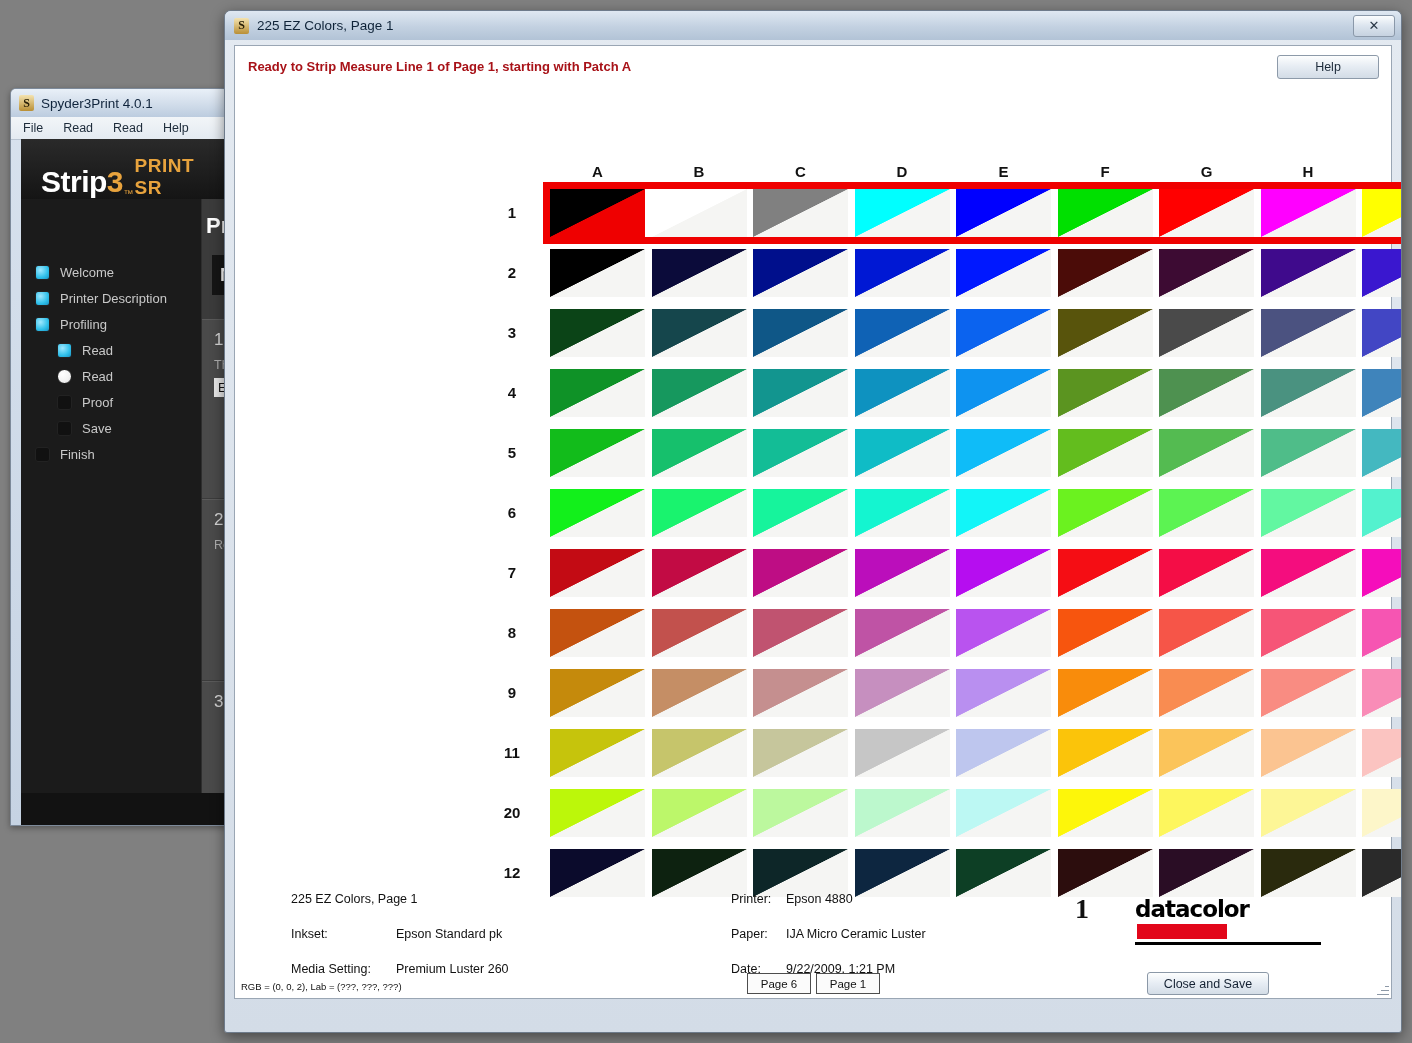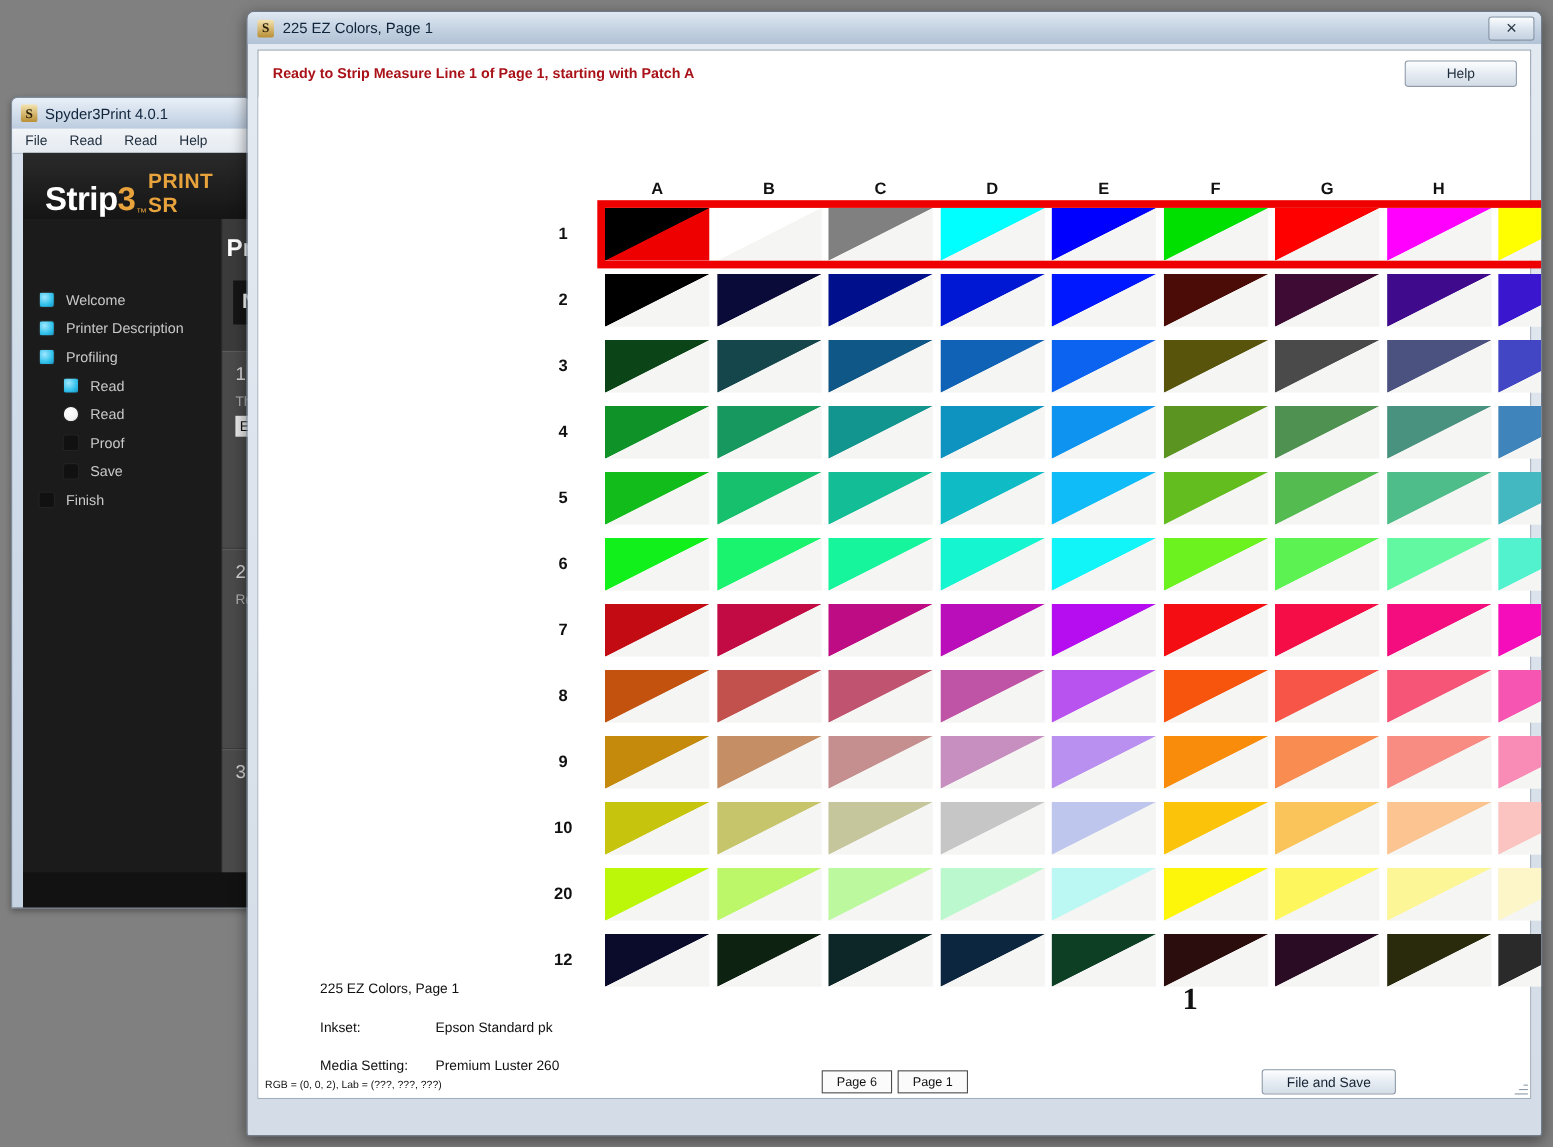--- a/index.html
+++ b/index.html
@@ -258,21 +258,21 @@
       <div id="rowHdrL">
           <div class="rhdr" style="left: 262px; top: 116px; position: absolute;">1</div>
           <div class="rhdr" style="left: 262px; top: 176px; position: absolute;">2</div>
           <div class="rhdr" style="left: 262px; top: 236px; position: absolute;">3</div>
           <div class="rhdr" style="left: 262px; top: 296px; position: absolute;">4</div>
           <div class="rhdr" style="left: 262px; top: 356px; position: absolute;">5</div>
           <div class="rhdr" style="left: 262px; top: 416px; position: absolute;">6</div>
           <div class="rhdr" style="left: 262px; top: 476px; position: absolute;">7</div>
           <div class="rhdr" style="left: 262px; top: 536px; position: absolute;">8</div>
           <div class="rhdr" style="left: 262px; top: 596px; position: absolute;">9</div>
-          <div class="rhdr" style="left: 262px; top: 656px; position: absolute;">10</div>
+          <div class="rhdr" style="left: 262px; top: 656px; position: absolute;">11</div>
           <div class="rhdr" style="left: 262px; top: 716px; position: absolute;">20</div>
           <div class="rhdr" style="left: 262px; top: 776px; position: absolute;">12</div>
         </div>
       <div id="rowHdrR"></div>
       <div id="patchGrid">
           <div class="patch" style="left: 0px; top: 0px; background: rgb(245, 245, 243);">
             <div class="tri" style="background: linear-gradient(to right bottom, rgb(0, 0, 0) 0px, rgb(0, 0, 0) 49.6%, rgba(0, 0, 0, 0) 50.4%, rgba(0, 0, 0, 0) 100%), rgb(239, 0, 0);"></div>
           </div>
           <div class="patch" style="left: 101.5px; top: 0px; background: rgb(245, 245, 243);">
             <div class="tri" style="background: linear-gradient(to right bottom, rgb(255, 255, 255) 0px, rgb(255, 255, 255) 49.6%, rgba(0, 0, 0, 0) 50.4%, rgba(0, 0, 0, 0) 100%);"></div>
@@ -605,32 +605,52 @@
         <div class="irow">
           <span class="ilab">Inkset:</span>
           <span>Epson Standard pk</span>
         </div>
         <div class="irow">
           <span class="ilab">Media Setting:</span>
           <span>Premium Luster 260</span>
         </div>
       </div>
 
+      <div id="info2">
+        <div class="irow">
+          <span class="ilab">Printer:</span>
+          <span>Epson 4880</span>
+        </div>
+        <div class="irow">
+          <span class="ilab">Paper:</span>
+          <span>IJA Micro Ceramic Luster</span>
+        </div>
+        <div class="irow">
+          <span class="ilab">Date:</span>
+          <span>9/22/2009, 1:21 PM</span>
+        </div>
+      </div>
 
       <div id="pageNum">1</div>
 
+      <div id="dcLogo">
+        <div>
+          <span class="txt">datacolor</span><span class="bar"></span>
+        </div>
+        <div class="ul"></div>
+      </div>
 
       <div id="rgbTxt">RGB = (0, 0, 2), Lab = (???, ???, ???)</div>
 
       <div id="pageBtns">
         <div class="pbtn">Page 6</div>
         <div class="pbtn">Page 1</div>
       </div>
 
-      <div id="csBtn">File and Save</div>
+      <div id="csBtn">Close and Save</div>
 
       <div id="grip">
         <i style="bottom:1px;width:12px;"></i>
           <i style="bottom:5px;width:8px;"></i>
           <i style="bottom:9px;width:4px;"></i>
       </div>
     </div>
   </div>
 </div>
 

